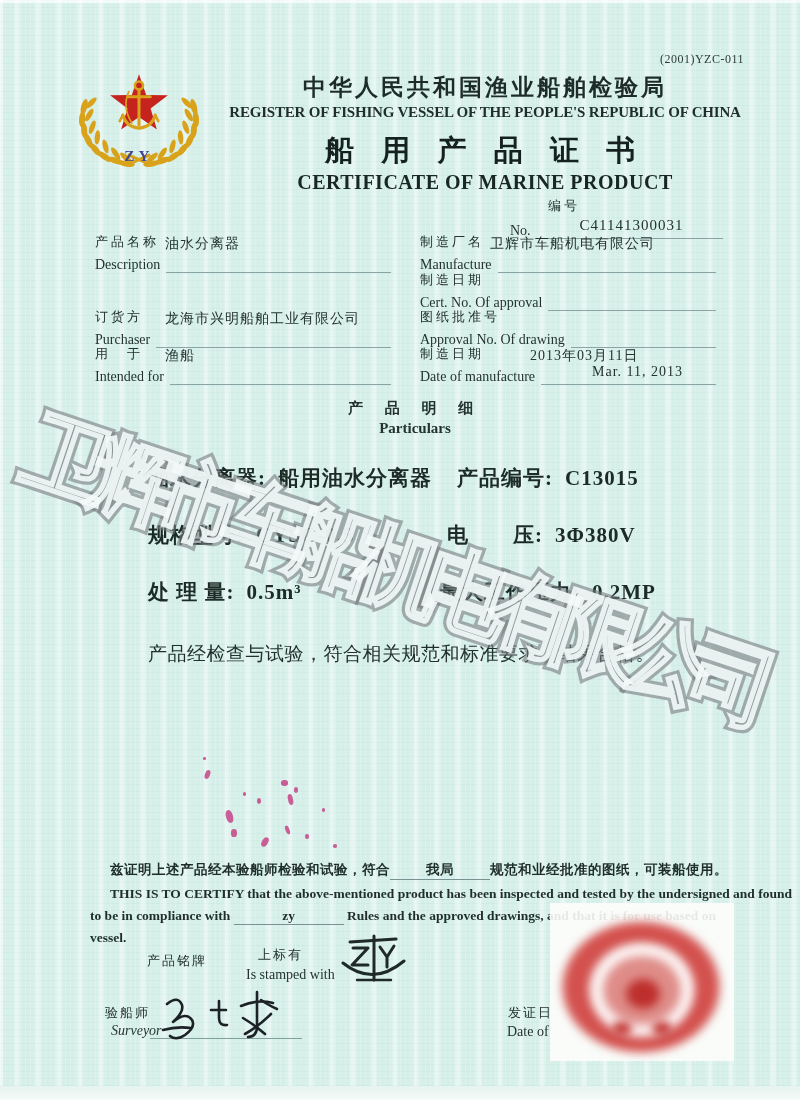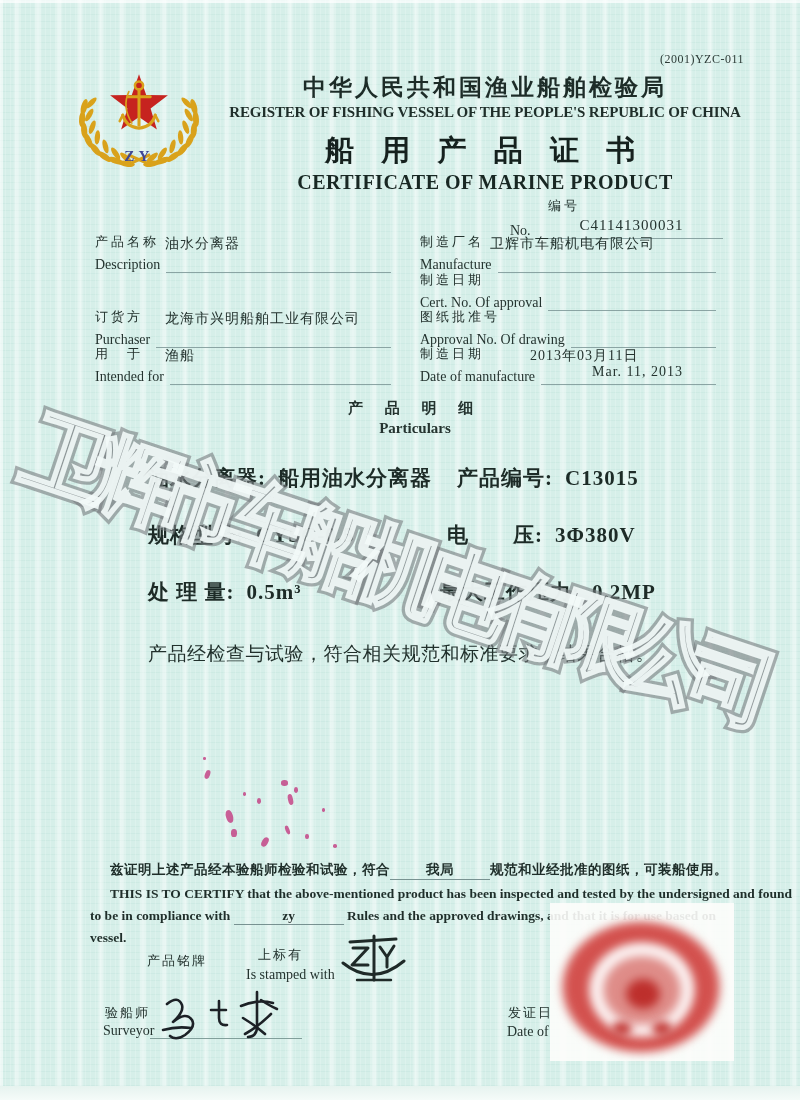--- a/index.html
+++ b/index.html
@@ -249,21 +249,21 @@
       <path d="M12 8 L58 5"></path>
       <path d="M36 2 V46"></path>
       <path d="M15 14 H30 L14 31 H30"></path>
       <path d="M42 13 L49 23 L56 12 M49 23 V33"></path>
       <path d="M5 29 Q35 53 66 27"></path>
       <path d="M19 46 H53" stroke-width="2.4"></path>
     </g>
   </svg>
 
   <div class="abs ft" style="left:105px;top:1004px;">验船师</div>
-  <div class="abs ften" style="left:103px;top:1023px;">Surveyor</div>
+  <div class="abs ften" style="left:111px;top:1023px;font-style:italic;">Surveyor</div>
   <div class="abs sig-line"></div>
 
   <svg class="abs" style="left:155px;top:986px;" width="155" height="54" viewBox="0 0 155 54" aria-hidden="true">
     <g stroke="#1c2126" stroke-width="2.6" fill="none" stroke-linecap="round" stroke-linejoin="round">
       <path d="M12 18 q11 -9 15 1 q2 7 -9 17 q13 -11 19 -2 q4 7 -7 15 q-9 6 -15 1"></path>
       <path d="M8 44 q14 -4 28 -2"></path>
       <path d="M56 24 h15 M64 15 v17 q0 8 8 7"></path>
       <path d="M102 6 v36 q-1 9 -9 9"></path>
       <path d="M86 20 q16 -7 32 -3"></path>
       <path d="M88 32 q13 8 22 16"></path>

